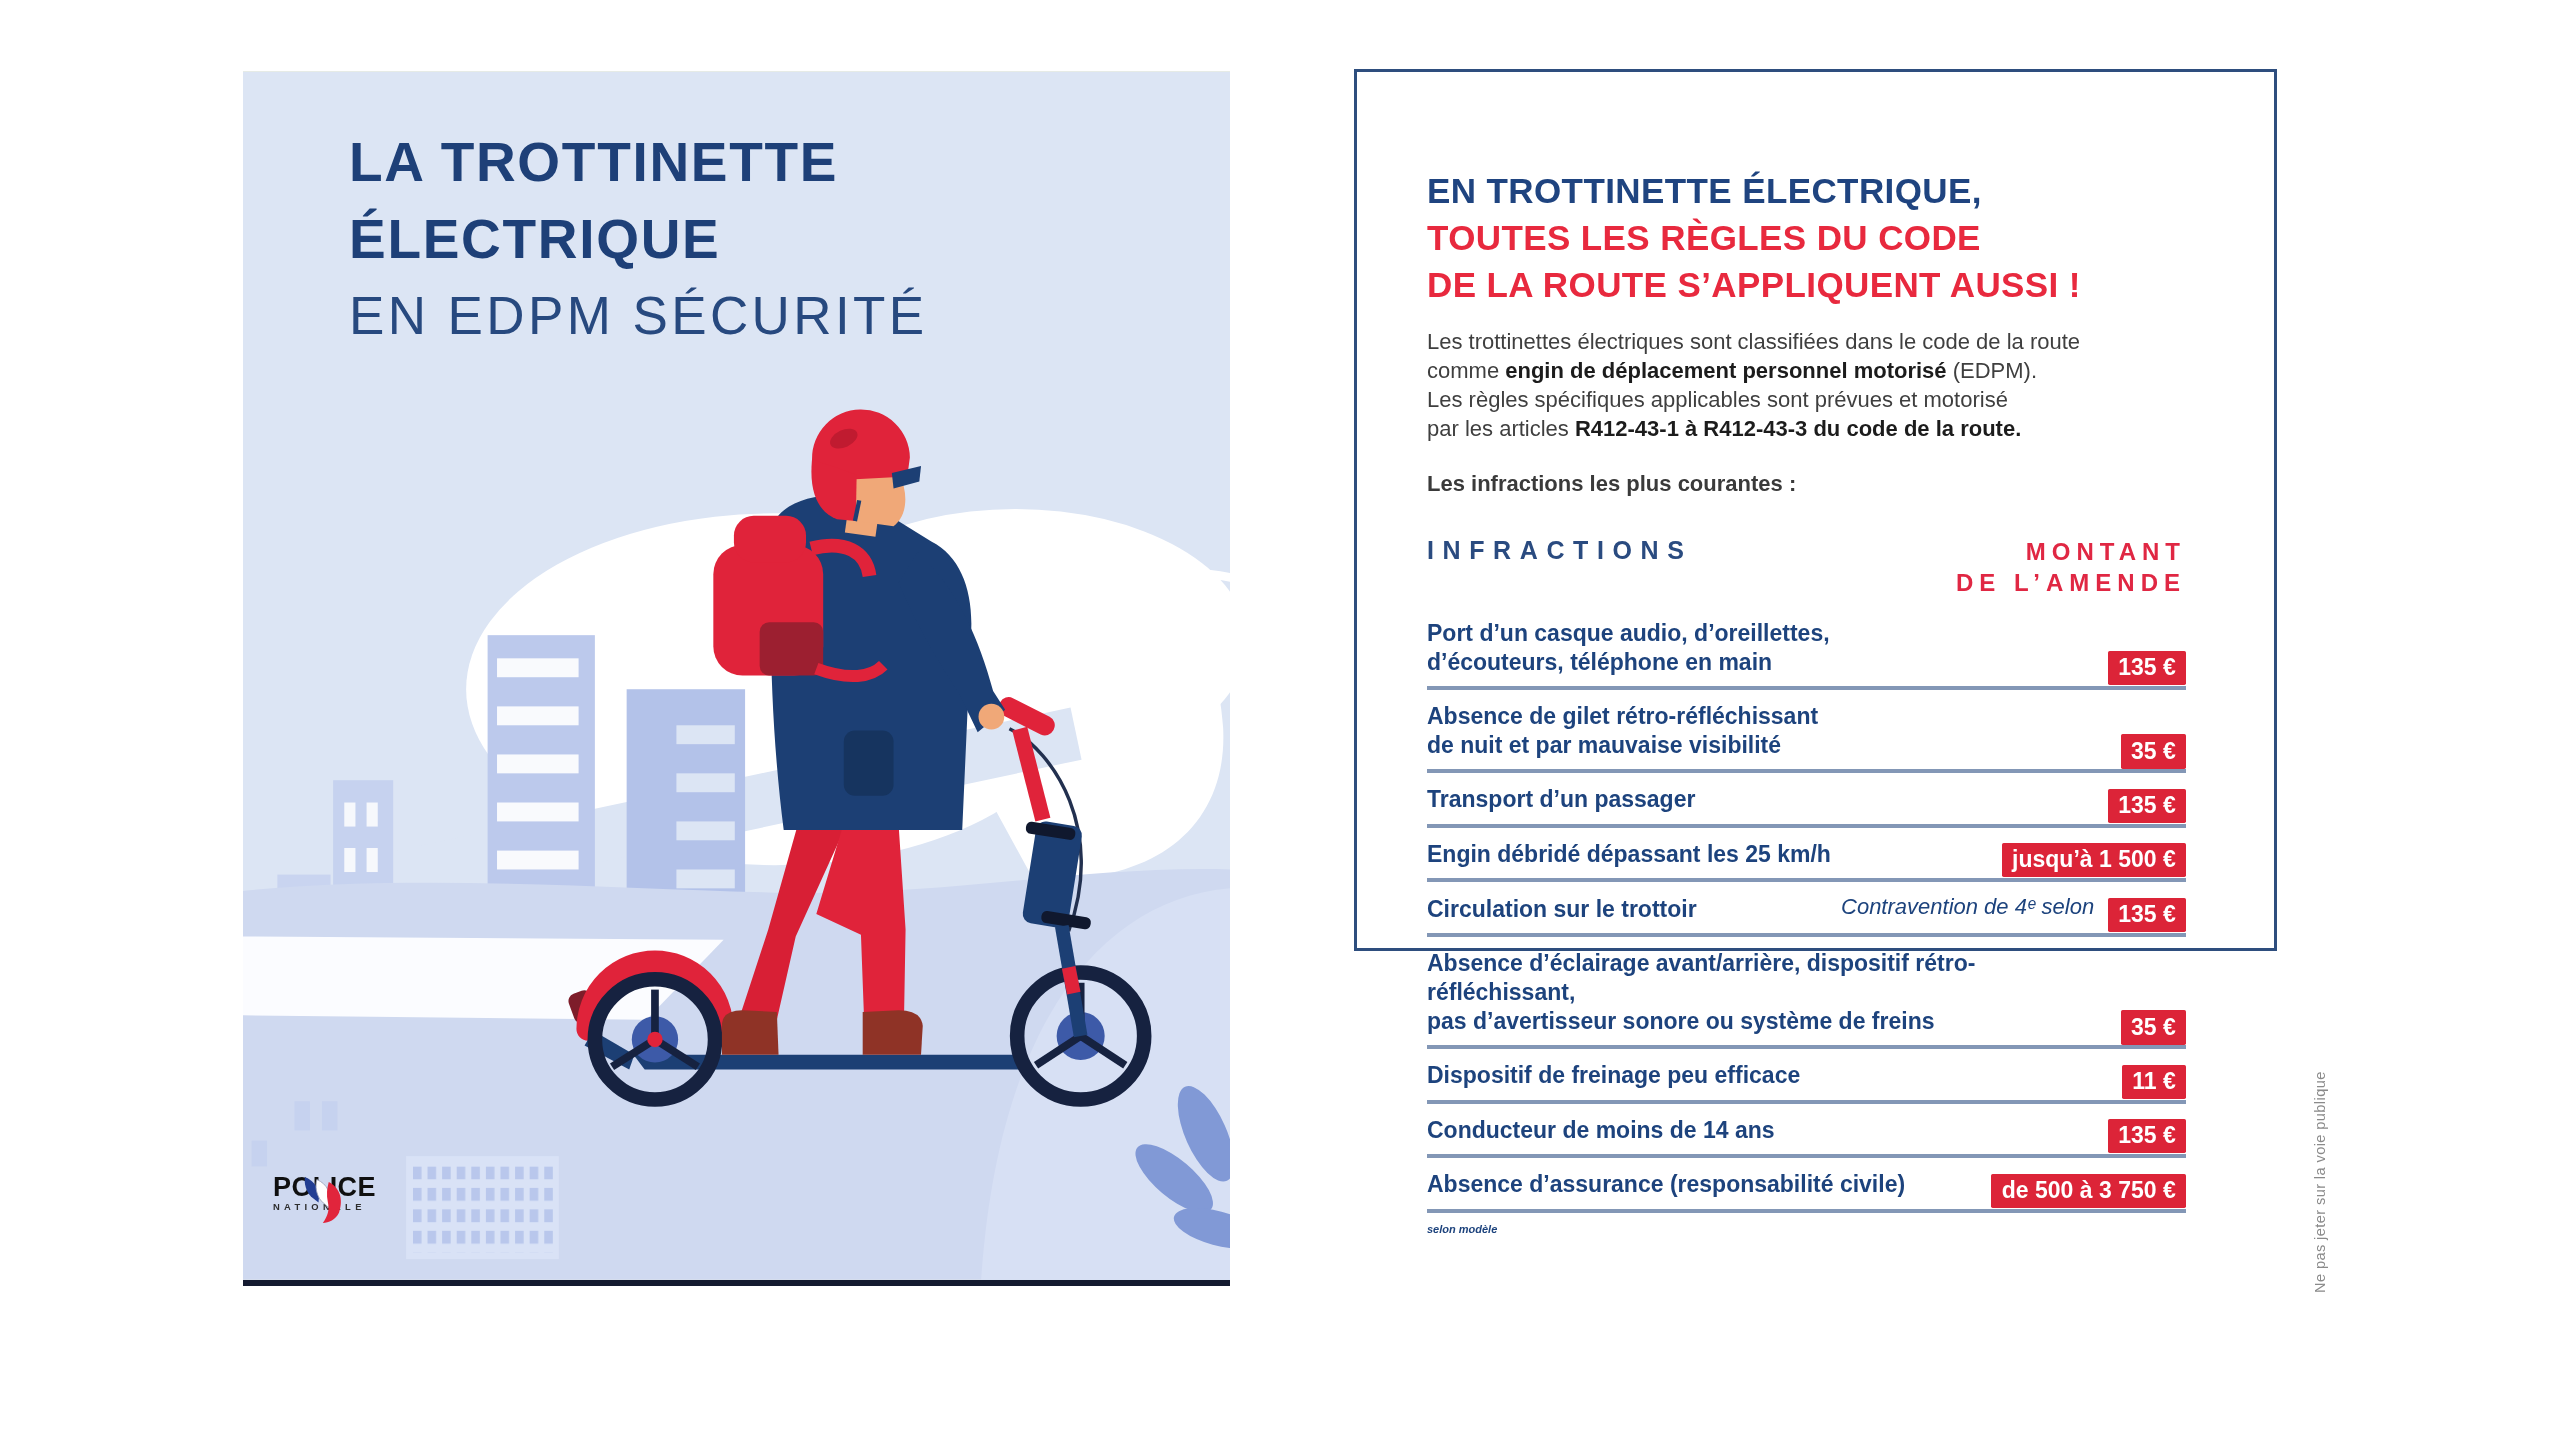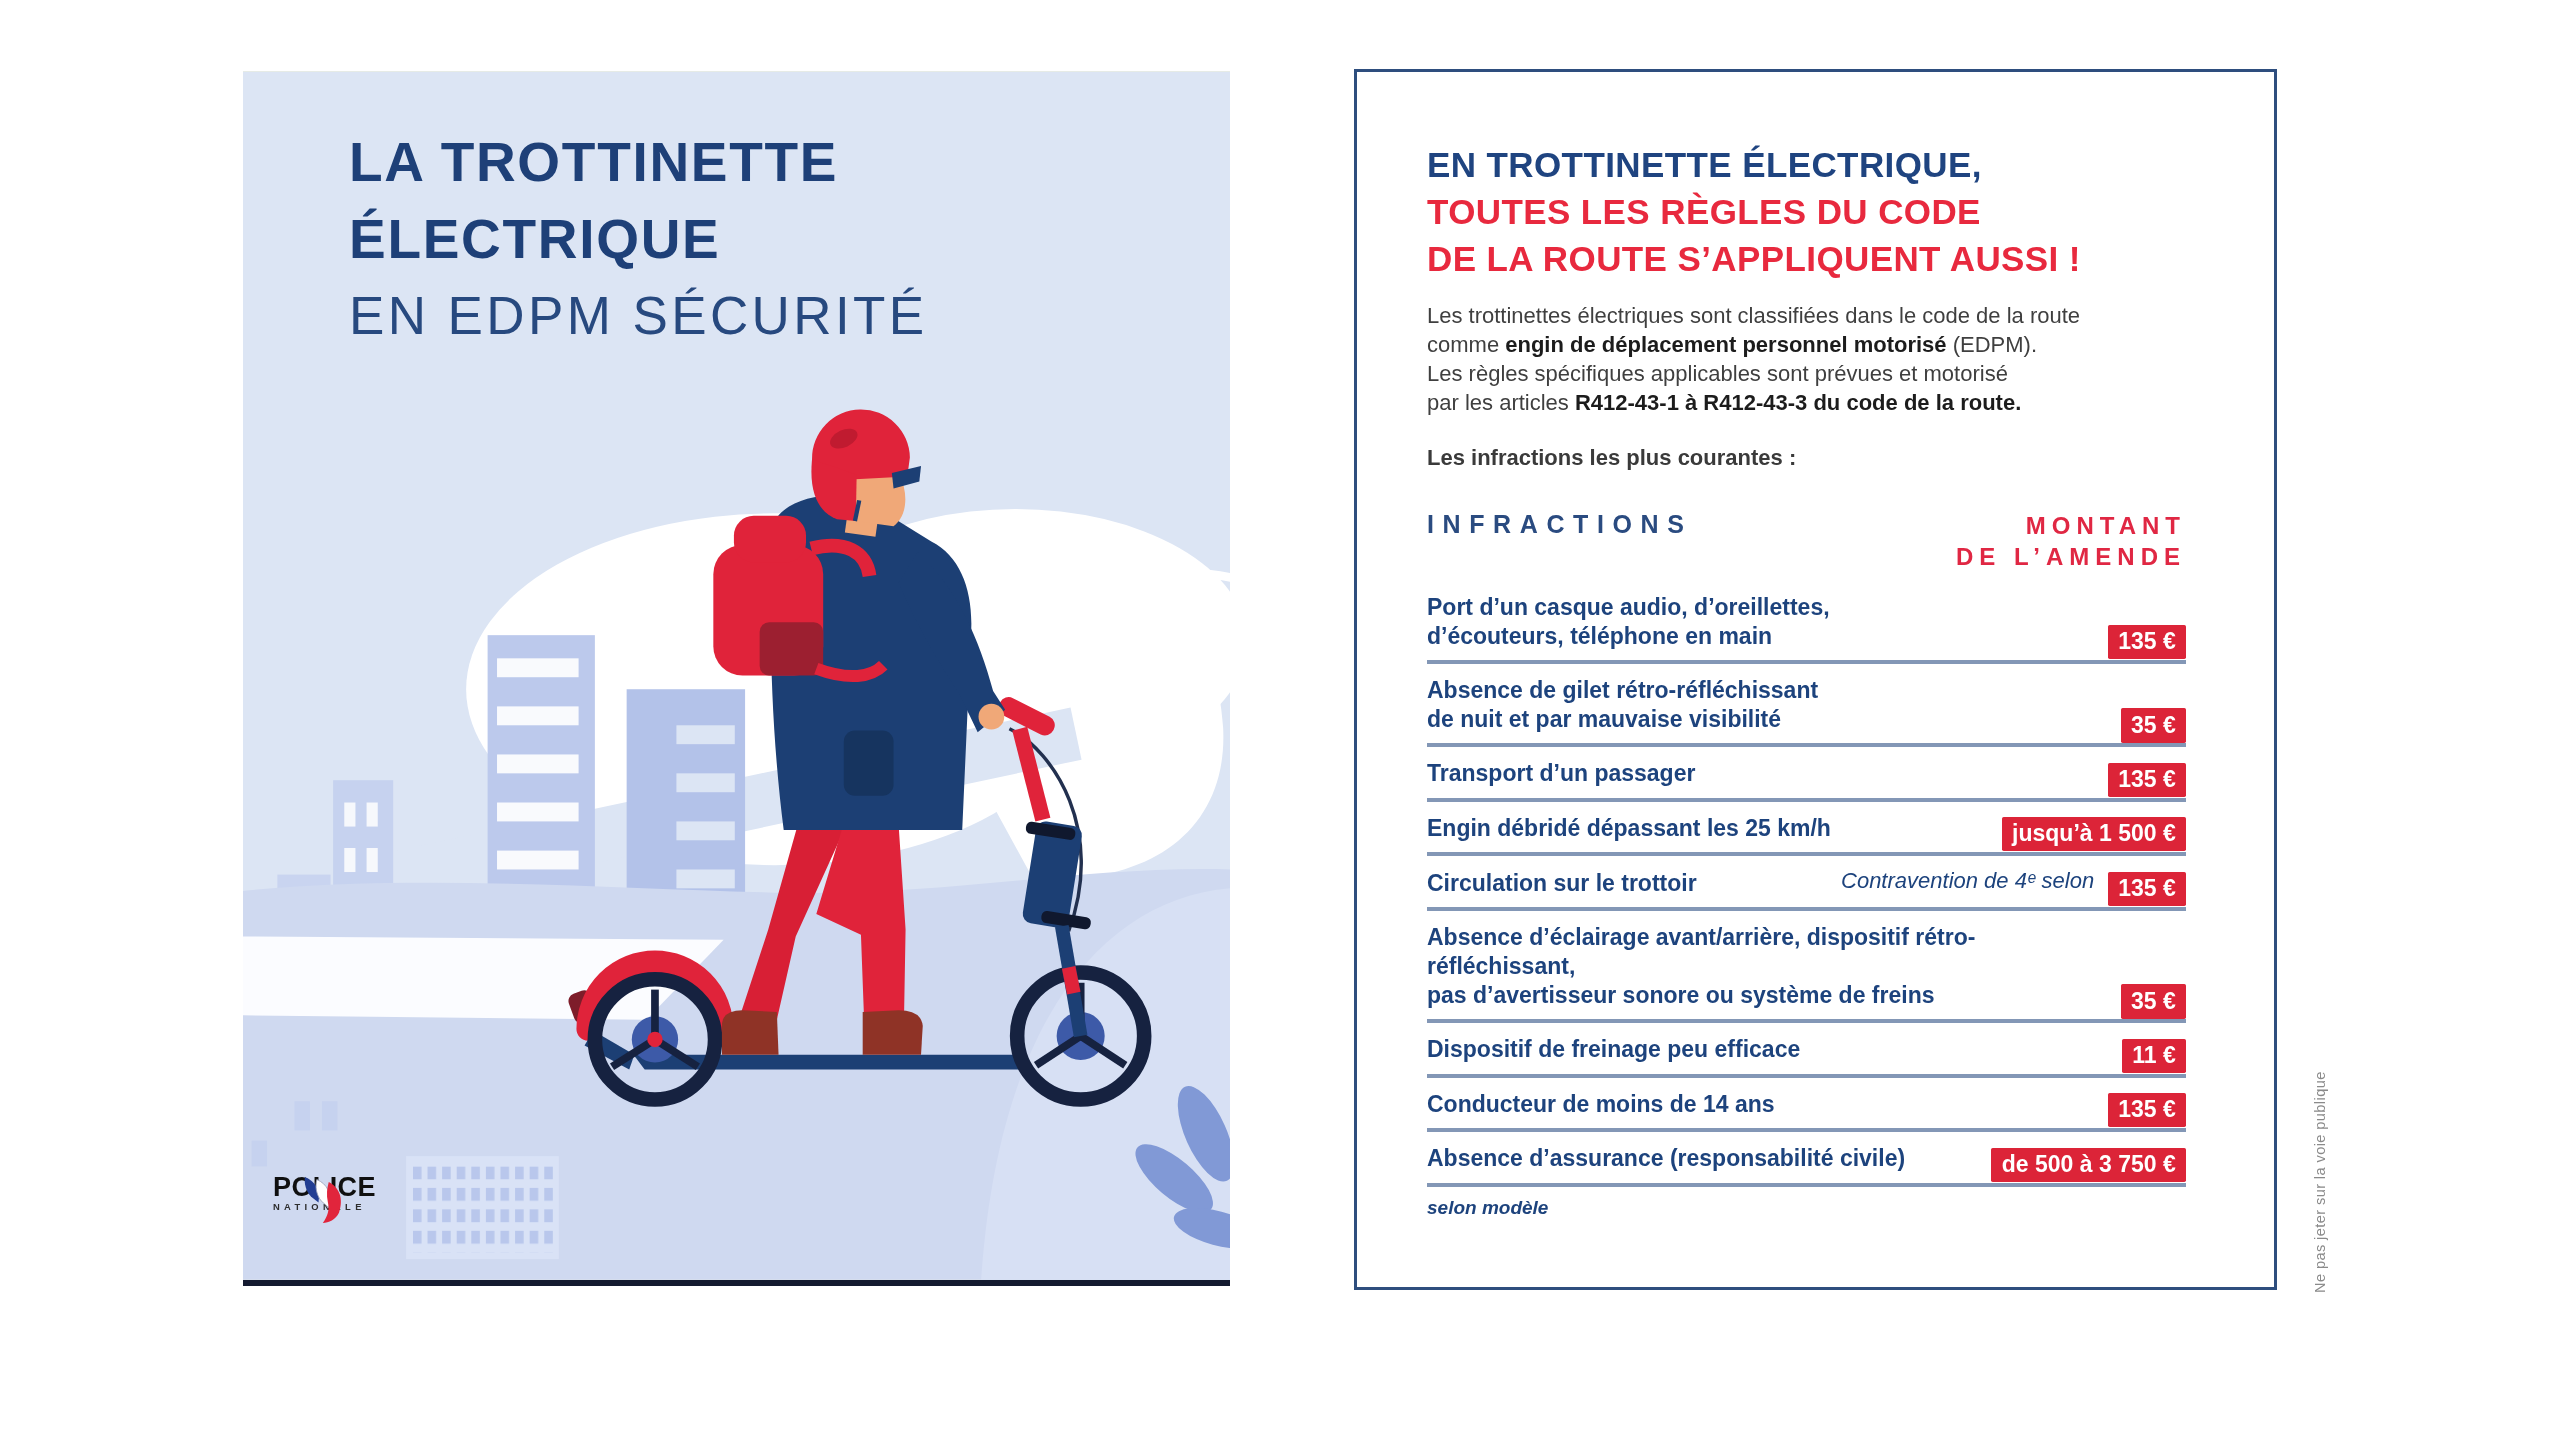--- a/index.html
+++ b/index.html
@@ -12,42 +12,42 @@
   .poster svg{position:absolute;left:0;top:0;}
   .poster-title{position:absolute;left:106px;top:53px;color:#1e4078;}
   .poster-title .t-bold{font-size:55px;font-weight:800;line-height:77px;letter-spacing:1.7px;}
   .poster-title .t-light{font-size:53px;font-weight:400;line-height:76px;letter-spacing:3.4px;color:#27497f;}
   .police-logo{position:absolute;left:30px;top:1103px;width:129px;}
   .police-word{font-size:27px;font-weight:900;letter-spacing:0.4px;color:#101010;line-height:26px;}
   .police-sub{font-size:9.4px;font-weight:700;letter-spacing:4.3px;color:#2e2e2e;line-height:13.7px;}
   .police-flame{margin:3.4px 0 0 29px;}
 
   
-  .flyer{position:absolute;left:1354px;top:69px;width:923px;height:1221px;background:#ffffff;
-         border:3.4px solid #2e4e7e;box-sizing:border-box;padding:69px 88px 0 70px;}
+  .flyer{position:absolute;left:1354px;top:69px;width:923px;height:882px;background:#ffffff;
+         border:3.4px solid #2e4e7e;box-sizing:border-box;padding:95px 88px 0 70px;}
   .flyer-heading{line-height:47px;font-size:35px;font-weight:800;letter-spacing:0.4px;}
   .flyer-heading .h-blue{color:#1f4480;}
   .flyer-heading .h-red{color:#e8293e;}
   .flyer-intro{margin-top:19px;font-size:22px;line-height:29px;color:#3f3f3f;}
   .flyer-intro b{color:#1c1c1c;}
   .intro-lead{margin-top:26px;font-size:22px;line-height:29px;font-weight:700;color:#3a3a3a;}
 
   .table-head{display:flex;justify-content:space-between;align-items:flex-start;margin-top:38px;}
   .col1-head{font-size:25px;font-weight:700;letter-spacing:8.6px;color:#2a4b80;}
   .col2-head{font-size:24px;font-weight:700;letter-spacing:6px;color:#e02743;text-align:right;line-height:31px;}
 
   .inf-row{display:flex;justify-content:space-between;align-items:flex-end;
            border-bottom:4.3px solid #8397b6;padding-bottom:9.4px;margin-top:12px;}
   .inf-row.first{margin-top:20.6px;}
   .row-label{font-size:23px;font-weight:700;line-height:29px;color:#1d437d;}
   .row-right{display:flex;align-items:flex-end;white-space:nowrap;}
   .row-note{font-style:italic;font-size:22px;color:#1d437d;margin-right:13.7px;margin-bottom:3.4px;font-weight:400;}
   .badge{background:#dc2438;color:#ffffff;font-weight:700;font-size:23px;line-height:23px;
          padding:5.2px 10.3px 6px;border-radius:1.7px;margin-bottom:-8.6px;}
-  .footnote{margin-top:10.3px;font-size:19px;font-style:italic;font-weight:700;color:#1d437d;}
+  .footnote{margin-top:10.3px;font-size:11px;font-style:italic;font-weight:700;color:#1d437d;}
 
   
   .side-note{position:absolute;left:2312px;top:1293px;transform:rotate(-90deg);
              transform-origin:0 0;white-space:nowrap;font-size:14.6px;color:#8a8a8a;letter-spacing:0.4px;}
 </style>
 </head>
 <body>
 
 <div class="stage">
 

